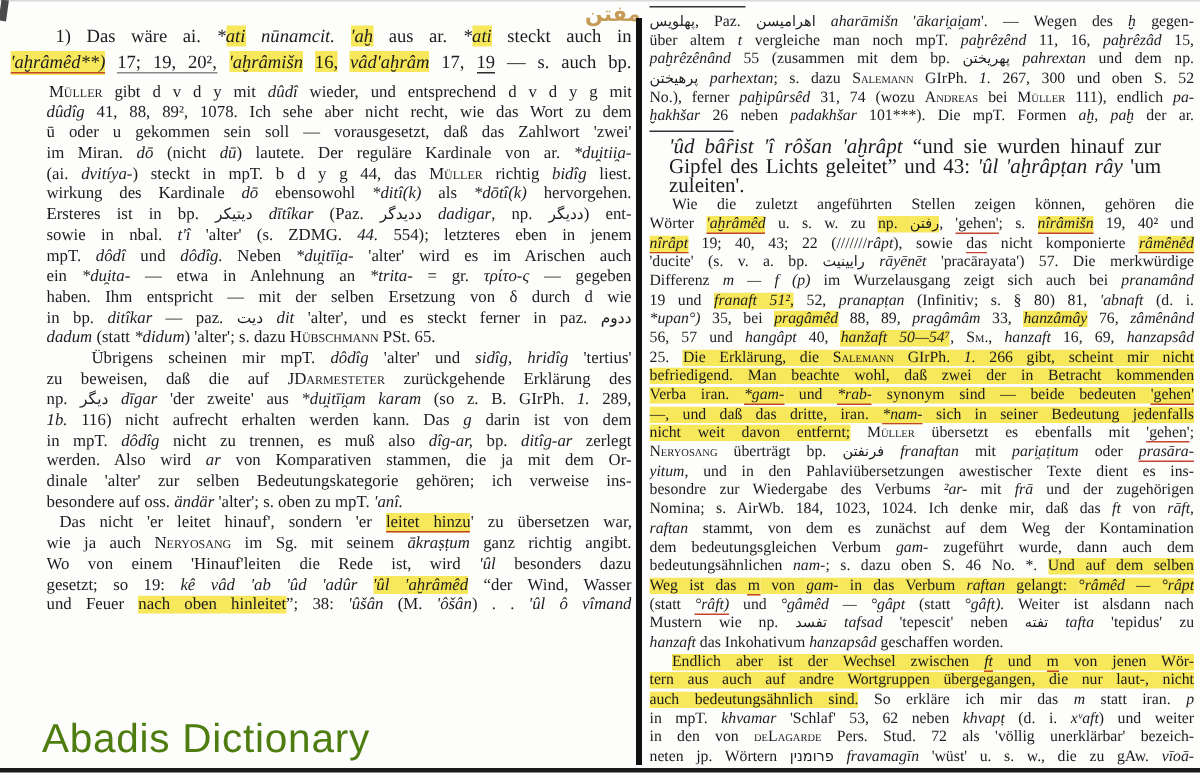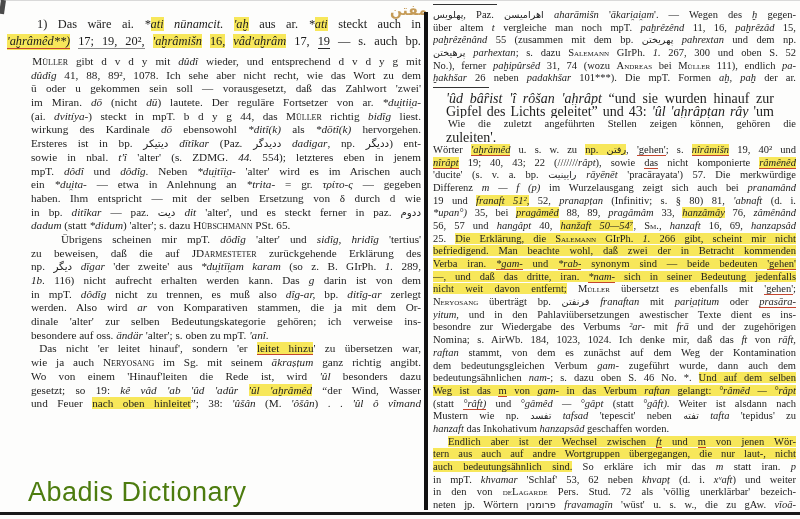--- a/index.html
+++ b/index.html
@@ -47,21 +47,21 @@
   <div id="top-rule"></div>
   <div id="corner-smudge"></div>
   <div id="annotation">مفتن</div>
   <div id="col-left">
       <div class="line m in"><span>1) Das wäre ai. </span><span class="it">*</span><span class="it hl">ati</span><span class="it"> nūnamcit.</span><span> </span><span class="it hl">'aḫ</span><span> aus ar. </span><span class="it">*</span><span class="it hl">ati</span><span> steckt auch in</span></div>
       <div class="line m"><span class="it hl du">'aḫrâmêd**)</span><span> </span><span class="gu">17; 19, 20²,</span><span> </span><span class="it hl">'aḫrâmišn</span><span> </span><span class="hl">16,</span><span> </span><span class="it hl">vâd'aḫrâm</span><span> 17, </span><span class="ul">19</span><span> — s. auch bp.</span></div>
       <div class="line gap"></div>
       <div class="line f hang"><span>*) </span><span class="sc">Müller</span><span> gibt d v d y mit </span><span class="it">dûdî</span><span> wieder, und entsprechend d v d y g mit</span></div>
       <div class="line f"><span class="it">dûdîg</span><span> 41, 88, 89², 1078. Ich sehe aber nicht recht, wie das Wort zu dem</span></div>
       <div class="line f"><span>ū oder u gekommen sein soll — vorausgesetzt, daß das Zahlwort 'zwei'</span></div>
-      <div class="line f"><span>im Miran. </span><span class="it">dō</span><span> (nicht </span><span class="it">dū</span><span>) lautete. Der reguläre Fortsetzer von ar. </span><span class="it">*du̯itii̯a-</span></div>
+      <div class="line f"><span>im Miran. </span><span class="it">dō</span><span> (nicht </span><span class="it">dū</span><span>) lautete. Der reguläre Kardinale von ar. </span><span class="it">*du̯itii̯a-</span></div>
       <div class="line f"><span>(ai. </span><span class="it">dvitíya-</span><span>) steckt in mpT. b d y g 44, das </span><span class="sc">Müller</span><span> richtig </span><span class="it">bidîg</span><span> liest.</span></div>
       <div class="line f"><span>wirkung des Kardinale </span><span class="it">dō</span><span> ebensowohl </span><span class="it">*ditî(k)</span><span> als </span><span class="it">*dōtî(k)</span><span> hervorgehen.</span></div>
       <div class="line f"><span>Ersteres ist in bp. </span><span class="as">دیتیکر</span><span> </span><span class="it">dītîkar</span><span> (Paz. </span><span class="as">ددیدگر</span><span> </span><span class="it">dadigar</span><span>, np. </span><span class="as">ددیگر</span><span>) ent-</span></div>
       <div class="line f"><span>sowie in nbal. </span><span class="it">t'î</span><span> 'alter' (s. ZDMG. </span><span class="it">44.</span><span> 554); letzteres eben in jenem</span></div>
       <div class="line f"><span>mpT. </span><span class="it">dôdî</span><span> und </span><span class="it">dôdîg.</span><span> Neben </span><span class="it">*du̯itīi̯a-</span><span> 'alter' wird es im Arischen auch</span></div>
       <div class="line f"><span>ein </span><span class="it">*du̯ita-</span><span> — etwa in Anlehnung an </span><span class="it">*trita-</span><span> = gr. </span><span class="it">τρίτο-ς</span><span> — gegeben</span></div>
       <div class="line f"><span>haben. Ihm entspricht — mit der selben Ersetzung von δ durch d wie</span></div>
       <div class="line f"><span>in bp. </span><span class="it">ditîkar</span><span> — paz. </span><span class="as">دیت</span><span> </span><span class="it">dit</span><span> 'alter', und es steckt ferner in paz. </span><span class="as">ددوم</span></div>
       <div class="line f end"><span class="it">dadum</span><span> (statt </span><span class="it">*didum</span><span>) 'alter'; s. dazu </span><span class="sc">Hübschmann</span><span> PSt. 65.</span></div>
       <div class="line f in"><span>Übrigens scheinen mir mpT. </span><span class="it">dôdîg</span><span> 'alter' und </span><span class="it">sidîg, hridîg</span><span> 'tertius'</span></div>
@@ -83,22 +83,22 @@
       <div class="line sep"></div>
       <div class="line r"><span class="as">پهلویس</span><span>, Paz. </span><span class="as">اهرامیسن</span><span> </span><span class="it">aharāmišn</span><span> '</span><span class="it">ākari̯ai̯am</span><span>'. — Wegen des </span><span class="it">ḫ</span><span> gegen-</span></div>
       <div class="line r"><span>über altem </span><span class="it">t</span><span> vergleiche man noch mpT. </span><span class="it">paḫrêzênd</span><span> 11, 16, </span><span class="it">paḫrêzâd</span><span> 15,</span></div>
       <div class="line r"><span class="it">paḫrêzênând</span><span> 55 (zusammen mit dem bp. </span><span class="as">پهریختن</span><span> </span><span class="it">pahrextan</span><span> und dem np.</span></div>
       <div class="line r"><span class="as">پرهیختن</span><span> </span><span class="it">parhextan</span><span>; s. dazu </span><span class="sc">Salemann</span><span> GIrPh. </span><span class="it">1.</span><span> 267, 300 und oben S. 52</span></div>
       <div class="line r"><span>No.), ferner </span><span class="it">paḫipûrsêd</span><span> 31, 74 (wozu </span><span class="sc">Andreas</span><span> bei </span><span class="sc">Müller</span><span> 111), endlich </span><span class="it">pa-</span></div>
       <div class="line r"><span class="it">ḫakhšar</span><span> 26 neben </span><span class="it">padakhšar</span><span> 101***). Die mpT. Formen </span><span class="it">aḫ, paḫ</span><span> der ar.</span></div>
       <div class="line sep sep2"></div>
       <div class="line q"><span class="it">'ûd bâȓist 'î rôšan 'aḫrâpt</span><span> “und sie wurden hinauf zur Grenze und zum</span></div>
       <div class="line q"><span>Gipfel des Lichts geleitet” und 43: </span><span class="it">'ûl 'aḫrâpṭan rây</span><span> 'um hinauf-</span></div>
+      <div class="line q end"><span>zuleiten'.</span></div>
       <div class="line r in2"><span>Wie die zuletzt angeführten Stellen zeigen können, gehören die</span></div>
-      <div class="line q end"><span>zuleiten'.</span></div>
       <div class="line r"><span>Wörter </span><span class="it hl ru">'aḫrâmêd</span><span> u. s. w. zu </span><span class="hl">np. </span><span class="as hl">رفتن</span><span>, </span><span class="ru">'gehen'</span><span>; s. </span><span class="it hl ru">nîrâmišn</span><span> 19, 40² und</span></div>
       <div class="line r"><span class="it hl ru">nîrâpt</span><span> 19; 40, 43; 22 (///////</span><span class="it">râpt</span><span>), sowie </span><span class="ru">das</span><span> nicht komponierte </span><span class="it hl ru">râmênêd</span></div>
       <div class="line r"><span>'ducite' (s. v. a. bp. </span><span class="as">رایینیت</span><span> </span><span class="it">rāyēnēt</span><span> 'pracārayata') 57. Die merkwürdige</span></div>
       <div class="line r"><span>Differenz </span><span class="it">m — f (p)</span><span> im Wurzelausgang zeigt sich auch bei </span><span class="it">pranamând</span></div>
       <div class="line r"><span>19 und </span><span class="it hl">franaft 51²,</span><span> 52, </span><span class="it">pranapṭan</span><span> (Infinitiv; s. § 80) 81, </span><span class="it">'abnaft</span><span> (d. i.</span></div>
       <div class="line r"><span class="it">*upan°)</span><span> 35, bei </span><span class="it hl">pragâmêd</span><span> 88, 89, </span><span class="it">pragâmâm</span><span> 33, </span><span class="it hl">hanzâmây</span><span> 76, </span><span class="it">zâmênând</span></div>
       <div class="line r"><span>56, 57 und </span><span class="it">hangâpt</span><span> 40, </span><span class="it hl">hanžaft 50—54⁷</span><span>, </span><span class="sc">Sm.</span><span>, </span><span class="it">hanzaft</span><span> 16, 69, </span><span class="it">hanzapsâd</span></div>
       <div class="line r"><span>25. </span><span class="hl">Die Erklärung, die </span><span class="sc hl">Salemann</span><span class="hl"> GIrPh. </span><span class="it hl">1.</span><span class="hl"> 266 gibt, scheint mir nicht</span></div>
       <div class="line r"><span class="hl">befriedigend. Man beachte wohl, daß zwei der in Betracht kommenden</span></div>
       <div class="line r"><span class="hl">Verba iran. </span><span class="it hl ru">*gam-</span><span class="hl"> und </span><span class="it hl ru">*rab-</span><span class="hl"> synonym sind — beide bedeuten </span><span class="hl ru">'gehen'</span></div>

